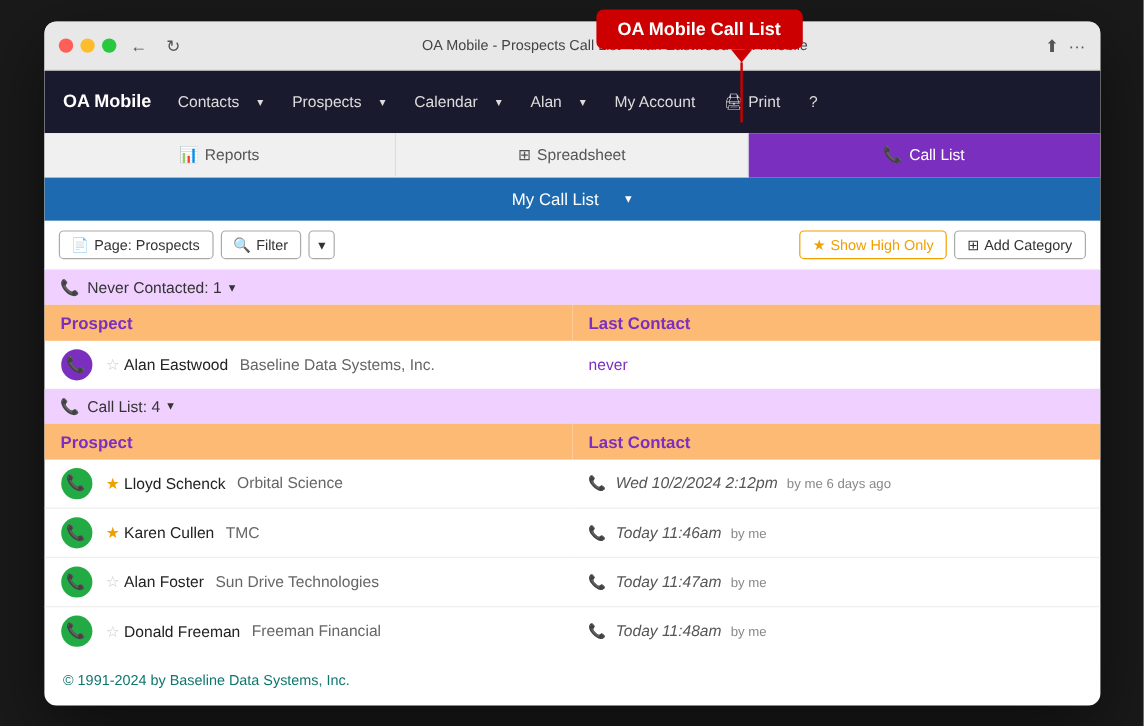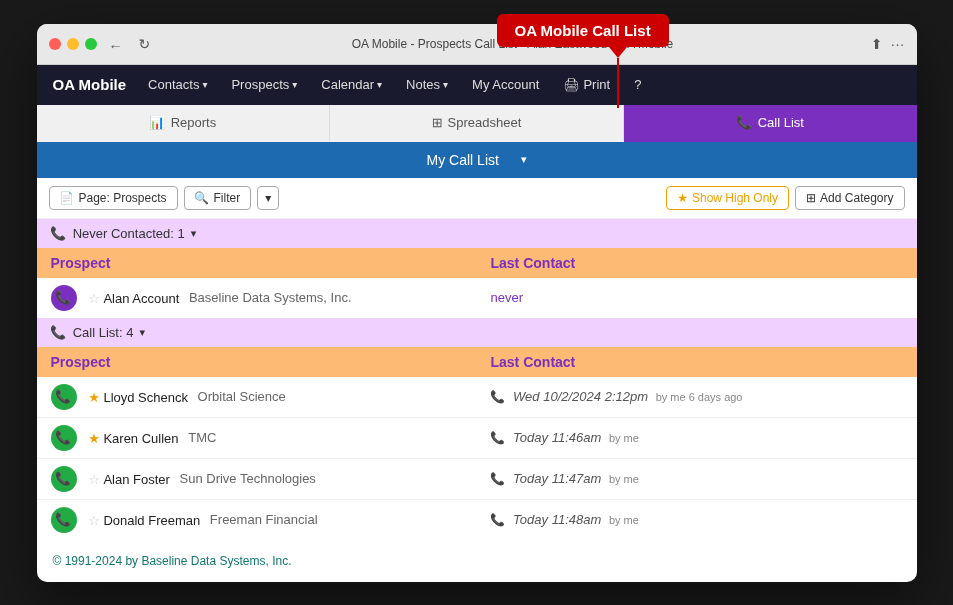--- a/index.html
+++ b/index.html
@@ -57,37 +57,37 @@
       gap: 8px;
       color: #555;
       font-size: 14px;
     }
     .app-nav {
       background: #1a1a2e;
       color: white;
       display: flex;
       align-items: center;
       padding: 0 16px;
-      height: 40px;
+      height: 52px;
       gap: 4px;
     }
     .nav-brand {
       font-weight: bold;
       font-size: 15px;
       color: white;
       margin-right: 8px;
     }
     .nav-item {
       color: #ddd;
       padding: 6px 10px;
       cursor: pointer;
       font-size: 13px;
       display: flex;
       align-items: center;
-      gap: 3px;
+      gap: 15px;
     }
     .nav-item .arrow { font-size: 10px; }
 
     .tab-bar {
       display: flex;
       background: #f0f0f0;
     }
     .tab {
       flex: 1;
       padding: 10px;
@@ -276,21 +276,21 @@
       </div>
       <div class="nav-item">
         <span>Prospects</span>
         <span class="arrow">▾</span>
       </div>
       <div class="nav-item">
         <span>Calendar</span>
         <span class="arrow">▾</span>
       </div>
       <div class="nav-item">
-        <span>Notes</span>
+        <span>Alan</span>
         <span class="arrow">▾</span>
       </div>
       <div class="nav-item">
         <span>My Account</span>
       </div>
       <div class="nav-item">
         <span>🖨 Print</span>
       </div>
       <div class="nav-item">
         <span>?</span>
@@ -351,21 +351,21 @@
         <tr>
           <th style="width:50%;">Prospect</th>
           <th>Last Contact</th>
         </tr>
       </thead>
       <tbody>
         <tr>
           <td>
             <button class="phone-btn phone-btn-purple">📞</button>
             <span class="star-empty">☆</span>
-            <span class="prospect-name">Alan Account</span>
+            <span class="prospect-name">Alan Eastwood</span>
             <span class="prospect-company">Baseline Data Systems, Inc.</span>
           </td>
           <td>
             <span class="contact-never">never</span>
           </td>
         </tr>
       </tbody>
     </table>
 
     <div class="section-header">

